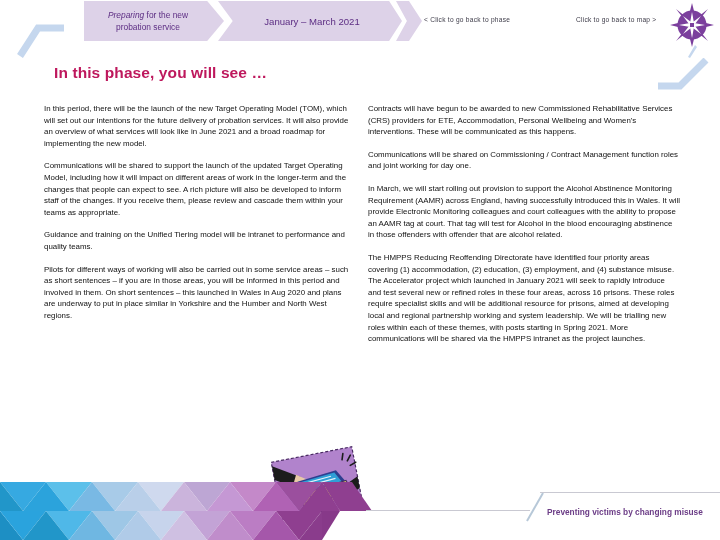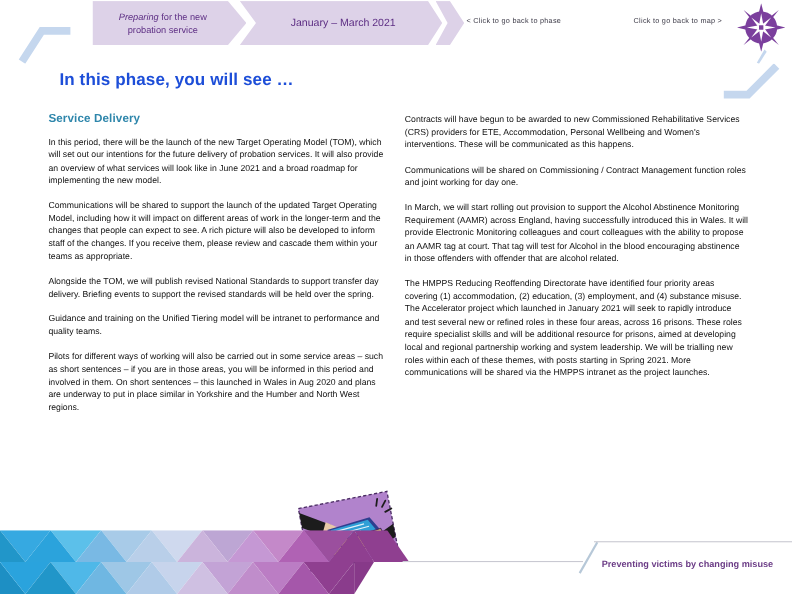--- a/index.html
+++ b/index.html
@@ -105,21 +105,21 @@
     height: 14px;
   }
 
   
   .section-title {
     position: absolute;
     left: 54px;
     top: 64px;
     font-size: 15.5px;
     font-weight: bold;
-    color: #1d4ed8;
+    color: #be185d;
     letter-spacing: .1px;
   }
 
   
   .col {
     position: absolute;
     top: 103px;
     font-size: 7.9px;
     line-height: 11.6px;
     color: #111111;
@@ -243,24 +243,22 @@
   <path d="M2 13 L9 1 L11 3 L4 14 Z" fill="#c5d7ee"></path>
 </svg>
 
 <svg class="bracket-right" viewBox="0 0 60 40">
   <path d="M6 28 L28 28 L54 2" fill="none" stroke="#c5d7ee" stroke-width="7" stroke-linecap="butt" stroke-linejoin="miter"></path>
 </svg>
 
 <div class="section-title">In this phase, you will see …</div>
 
 <div class="col col-left">
-  <h3>Service Delivery</h3>
   <p>In this period, there will be the launch of the new Target Operating Model (TOM), which will set out our intentions for the future delivery of probation services. It will also provide an overview of what services will look like in June 2021 and a broad roadmap for implementing the new model.</p>
   <p>Communications will be shared to support the launch of the updated Target Operating Model, including how it will impact on different areas of work in the longer-term and the changes that people can expect to see. A rich picture will also be developed to inform staff of the changes. If you receive them, please review and cascade them within your teams as appropriate.</p>
-  <p>Alongside the TOM, we will publish revised National Standards to support transfer day delivery. Briefing events to support the revised standards will be held over the spring.</p>
   <p>Guidance and training on the Unified Tiering model will be intranet to performance and quality teams.</p>
   <p>Pilots for different ways of working will also be carried out in some service areas – such as short sentences – if you are in those areas, you will be informed in this period and involved in them. On short sentences – this launched in Wales in Aug 2020 and plans are underway to put in place similar in Yorkshire and the Humber and North West regions.</p>
 </div>
 
 <div class="col col-right">
   <p>Contracts will have begun to be awarded to new Commissioned Rehabilitative Services (CRS) providers for ETE, Accommodation, Personal Wellbeing and Women's interventions. These will be communicated as this happens.</p>
   <p>Communications will be shared on Commissioning / Contract Management function roles and joint working for day one.</p>
   <p>In March, we will start rolling out provision to support the Alcohol Abstinence Monitoring Requirement (AAMR) across England, having successfully introduced this in Wales. It will provide Electronic Monitoring colleagues and court colleagues with the ability to propose an AAMR tag at court. That tag will test for Alcohol in the blood encouraging abstinence in those offenders with offender that are alcohol related.</p>
   <p>The HMPPS Reducing Reoffending Directorate have identified four priority areas covering (1) accommodation, (2) education, (3) employment, and (4) substance misuse. The Accelerator project which launched in January 2021 will seek to rapidly introduce and test several new or refined roles in these four areas, across 16 prisons. These roles require specialist skills and will be additional resource for prisons, aimed at developing local and regional partnership working and system leadership. We will be trialling new roles within each of these themes, with posts starting in Spring 2021. More communications will be shared via the HMPPS intranet as the project launches.</p>
 </div>

